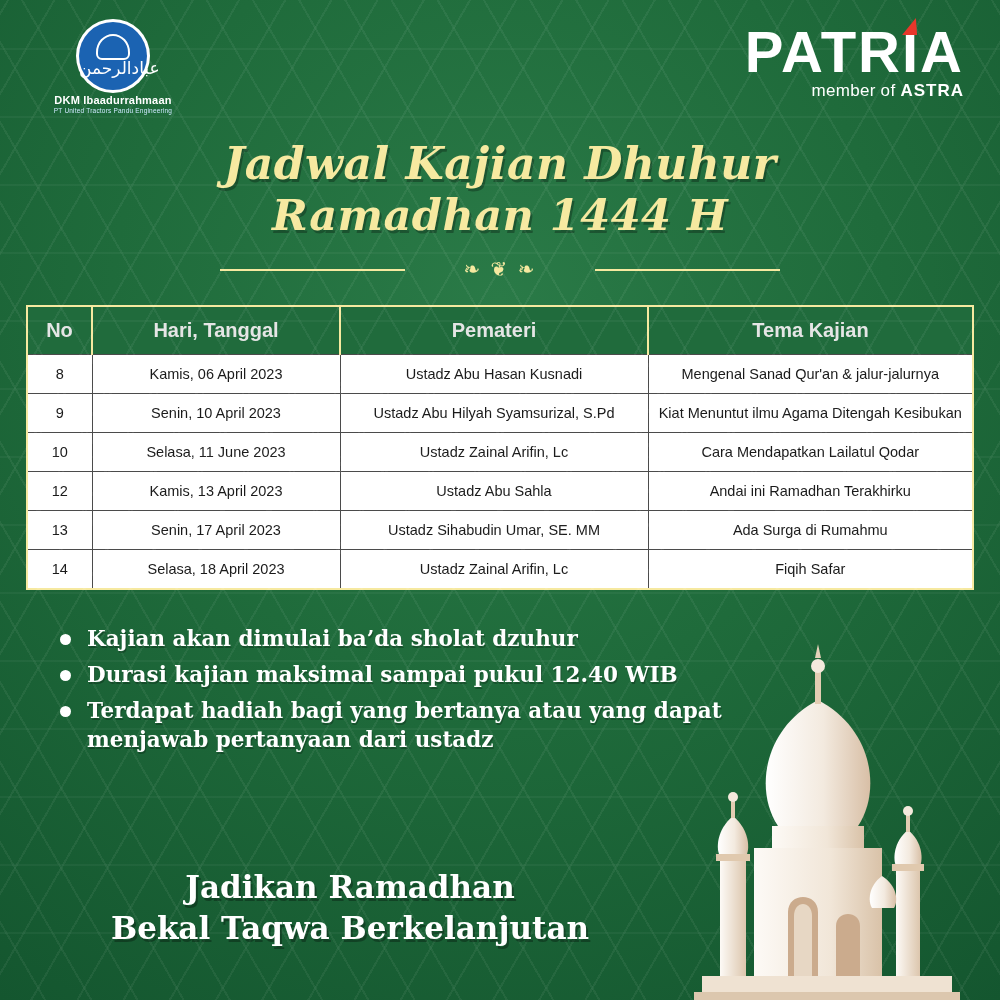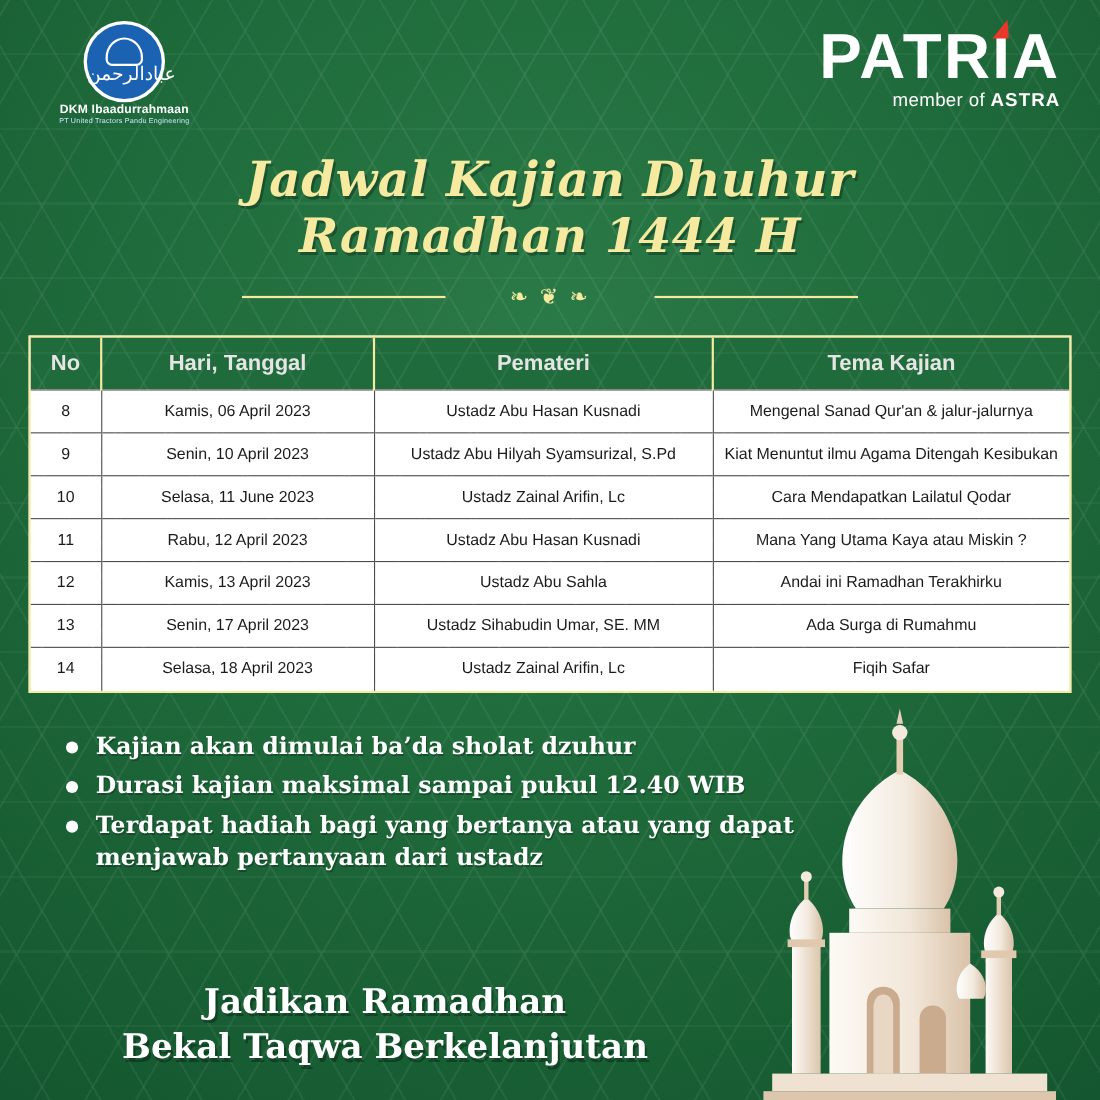--- a/index.html
+++ b/index.html
@@ -234,21 +234,21 @@
     border-radius: 50%;
     background: #ffffff;
     margin: 10px 16px 0 0;
   }
 
   
   .closing {
     position: absolute;
     left: 0;
     right: 0;
-    bottom: 28px;
+    bottom: 52px;
     text-align: center;
     padding-right: 300px;
     z-index: 3;
   }
   .closing div {
     color: #ffffff;
     font-family: "DejaVu Serif", serif;
     font-weight: bold;
     font-size: 31px;
     line-height: 1.3;
@@ -330,26 +330,20 @@
           <td>9</td>
           <td>Senin, 10 April 2023</td>
           <td>Ustadz Abu Hilyah Syamsurizal, S.Pd</td>
           <td>Kiat Menuntut ilmu Agama Ditengah Kesibukan</td>
         </tr>
         <tr>
           <td>10</td>
           <td>Selasa, 11 June 2023</td>
           <td>Ustadz Zainal Arifin, Lc</td>
           <td>Cara Mendapatkan Lailatul Qodar</td>
-        </tr>
-        <tr>
-          <td>11</td>
-          <td>Rabu, 12 April 2023</td>
-          <td>Ustadz Abu Hasan Kusnadi</td>
-          <td>Mana Yang Utama Kaya atau Miskin ?</td>
         </tr>
         <tr>
           <td>12</td>
           <td>Kamis, 13 April 2023</td>
           <td>Ustadz Abu Sahla</td>
           <td>Andai ini Ramadhan Terakhirku</td>
         </tr>
         <tr>
           <td>13</td>
           <td>Senin, 17 April 2023</td>

